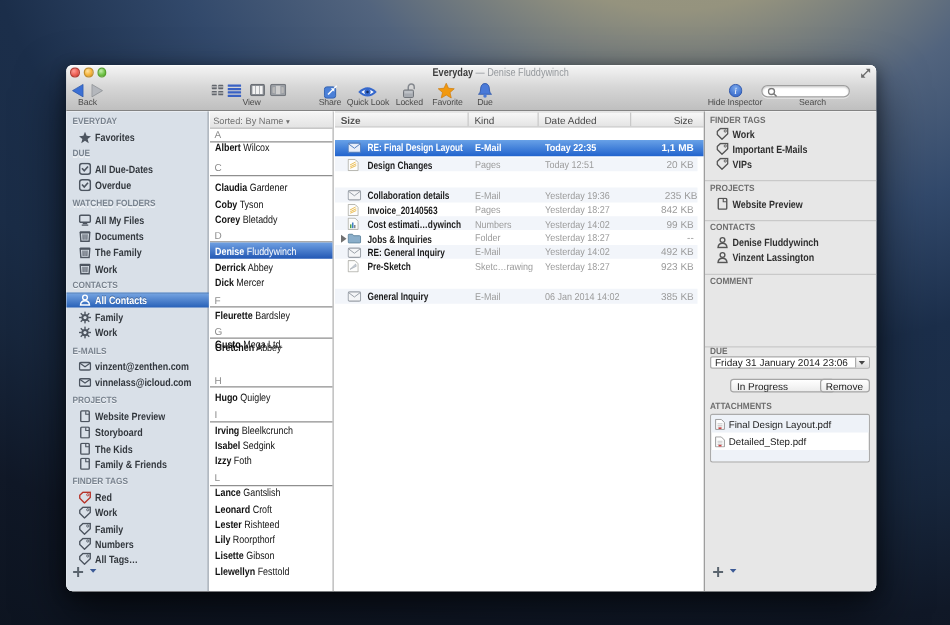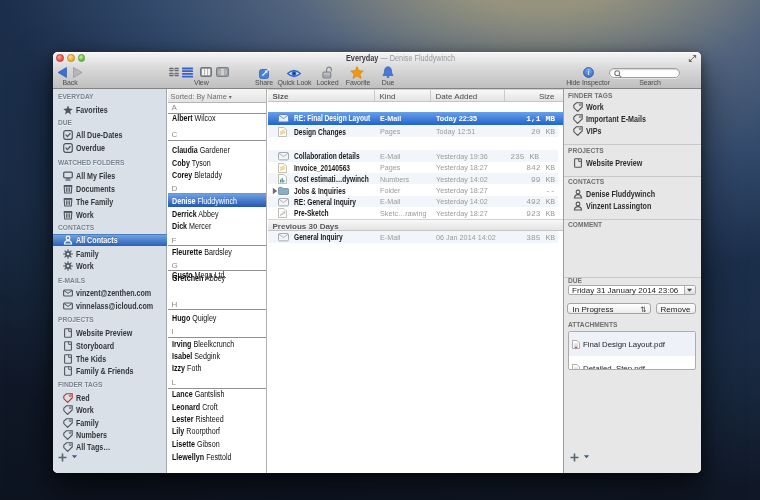--- a/index.html
+++ b/index.html
@@ -71,45 +71,45 @@
 .fsel .fname { color:#fff; }
 .fsel .fkind, .fsel .fdate, .fsel .fsize { color:#fff; font-weight:bold; }
 .fdisc { position:absolute; left:4px; top:2.5px; line-height:0; }
 .fico { position:absolute; left:10.5px; top:1px; line-height:0; }
 .fname { position:absolute; left:26px; top:1.2px; color:#1a1a1a; font-weight:bold; white-space:nowrap;
   transform:scaleX(0.78); transform-origin:left; }
 .fkind { position:absolute; top:1.5px; color:#9b9b9b; white-space:nowrap; font-size:8px;
   transform:scaleX(0.9); transform-origin:left; }
 .fdate { position:absolute; top:1.5px; color:#9b9b9b; white-space:nowrap; font-size:8px;
   transform:scaleX(0.9); transform-origin:left; }
-.fsize { position:absolute; top:1.5px; color:#9b9b9b; font-size:8px;font-family:Liberation Mono, monospace; }
+.fsize { position:absolute; top:1.5px; color:#9b9b9b; font-size:8px; }
 
 .insp { position:absolute; left:509.5px; top:0; right:0; height:100%;
   background:#e7e7e7; border-left:1px solid #9e9e9e; }
 .ih { position:absolute; left:4.5px; font-size:7.2px; font-weight:bold; color:#6e6e6e;
   transform:scaleX(0.92); transform-origin:left; white-space:nowrap; }
 .isep { position:absolute; left:0px; right:0px; height:1px; background:#c9c9c9; }
 .ii { position:absolute; left:9px; font-size:8.5px; font-weight:bold; color:#2e2e2e; white-space:nowrap; display:flex; align-items:center; height:12px; }
 .ii .iic { width:13px; flex:none; display:flex; align-items:center; }
 .icbox { position:absolute; left:4.5px; right:5px; height:37.5px; background:#fff;
   border:1px solid #ababab; border-radius:2px; font-size:7.8px; color:#333; padding:2.5px 0 0 3px; line-height:1.28;
   letter-spacing:-0.1px; }
 .ilink { color:#4a5568; text-decoration:underline; }
 .idate { position:absolute; left:4.5px; right:5px; height:10.5px; background:#fff;
   border:1px solid #ababab; border-radius:2px; font-size:8px; color:#222; padding:0.8px 0 0 3px; }
 .idbtn { position:absolute; right:0; top:0; bottom:0; width:11px; border-left:1px solid #ababab;
   background:linear-gradient(#fdfdfd,#dcdcdc); text-align:center; padding-top:2.5px; line-height:0; }
-.iprog { position:absolute; left:3px; width:84px; height:11px; background:linear-gradient(#fff,#ececec);
+.iprog { position:absolute; left:20px; width:84px; height:11px; background:linear-gradient(#fff,#ececec);
   border:1px solid #a5a5a5; border-radius:3px; font-size:8px; color:#222; padding:1px 0 0 5px; }
 .iud { position:absolute; right:3px; top:1px; font-size:7.5px; color:#444; }
 .irem { position:absolute; right:5px; width:40px; height:11px; background:linear-gradient(#fff,#ececec);
   border:1px solid #a5a5a5; border-radius:3px; font-size:8px; color:#222; text-align:center; padding-top:1px; }
 .iatt { position:absolute; left:4.5px; right:5px; height:39px; background:#fff;
   border:1px solid #ababab; border-radius:2px; overflow:hidden; }
-.iattr { height:24px; font-size:7.8px; color:#222; padding:0 0 0 3px; white-space:nowrap; display:flex; align-items:center; }
+.iattr { height:14px; font-size:7.8px; color:#222; padding:0 0 0 3px; white-space:nowrap; display:flex; align-items:center; }
 .iattr.alt { background:#eef2f8; }
 .iattr svg { margin-right:3px; flex:none; }
 .iplus { position:absolute; left:6px; line-height:0; } .iplus svg { display:inline-block; vertical-align:top; }
 </style></head>
 <body>
 <div class="win">
   <div class="chrome">
     <div class="lights">
       <span class="lt" style="left:3.2px;background:radial-gradient(circle at 35% 30%, #ff9d96, #ee6156 55%, #c33b31); border:0.5px solid #b33d34;"></span>
       <span class="lt" style="left:14.0px;background:radial-gradient(circle at 35% 30%, #ffe2a0, #f6b53d 55%, #d2912a); border:0.5px solid #c08e2d;"></span>
@@ -501,21 +501,21 @@
           <span class="fsize" style="right:3.0px">20 KB</span>
         </div>
 <div class="frow falt" style="top:61.3px;height:11.4px">
           <span class="fico"><svg width="11" height="10" viewBox="0 0 11 10">
               <rect x="0.5" y="1.5" width="10" height="7.4" rx="1.2" fill="#f4f5f7" stroke="#9aa0a8" stroke-width="0.9"></rect>
               <path d="M1 2.2 L5.5 5.6 L10 2.2" fill="none" stroke="#9aa0a8" stroke-width="0.8"></path>
             </svg></span>
           <span class="fname">Collaboration details</span>
           <span class="fkind" style="left:112px">E-Mail</span>
           <span class="fdate" style="left:168px">Yesterday 19:36</span>
-          <span class="fsize" style="right:19px">235 KB</span>
+          <span class="fsize" style="right:0">235 KB</span>
         </div>
 <div class="frow" style="top:72.7px;height:11.4px">
           <span class="fico"><svg width="9" height="10" viewBox="0 0 9 10">
               <path d="M0.5 0.5 H6 L8.5 3 V9.5 H0.5 Z" fill="#fdfdfc" stroke="#b0b0aa" stroke-width="0.8"></path>
               <path d="M2 5 L6.5 2.6 M2.2 6.4 L7 4 M2.2 7.6 L7 5.4" stroke="#e8b33c" stroke-width="0.7"></path>
             </svg></span>
           <span class="fname">Invoice_20140563</span>
           <span class="fkind" style="left:112px">Pages</span>
           <span class="fdate" style="left:168px">Yesterday 18:27</span>
           <span class="fsize" style="right:3.0px">842 KB</span>
@@ -556,23 +556,20 @@
         </div>
 <div class="frow" style="top:118.3px;height:11.4px">
           <span class="fico"><svg width="9" height="10" viewBox="0 0 9 10">
               <path d="M0.5 0.5 H6 L8.5 3 V9.5 H0.5 Z" fill="#fdfdfc" stroke="#b0b0aa" stroke-width="0.8"></path>
               <path d="M2 7.5 L6.5 3.2 L7 5 Z" fill="#cdd4dc" stroke="#9aa2ac" stroke-width="0.5"></path>
             </svg></span>
           <span class="fname">Pre-Sketch</span>
           <span class="fkind" style="left:112px">Sketc…rawing</span>
           <span class="fdate" style="left:168px">Yesterday 18:27</span>
           <span class="fsize" style="right:3.0px">923 KB</span>
-        </div>
-<div class="fband" style="top:129.7px;height:12.6px">
-          <span class="fbt">Previous 30 Days</span>
         </div>
 <div class="frow falt" style="top:142.3px;height:11.5px">
           <span class="fico"><svg width="11" height="10" viewBox="0 0 11 10">
               <rect x="0.5" y="1.5" width="10" height="7.4" rx="1.2" fill="#f4f5f7" stroke="#9aa0a8" stroke-width="0.9"></rect>
               <path d="M1 2.2 L5.5 5.6 L10 2.2" fill="none" stroke="#9aa0a8" stroke-width="0.8"></path>
             </svg></span>
           <span class="fname">General Inquiry</span>
           <span class="fkind" style="left:112px">E-Mail</span>
           <span class="fdate" style="left:168px">06 Jan 2014 14:02</span>
           <span class="fsize" style="right:3.0px">385 KB</span>

